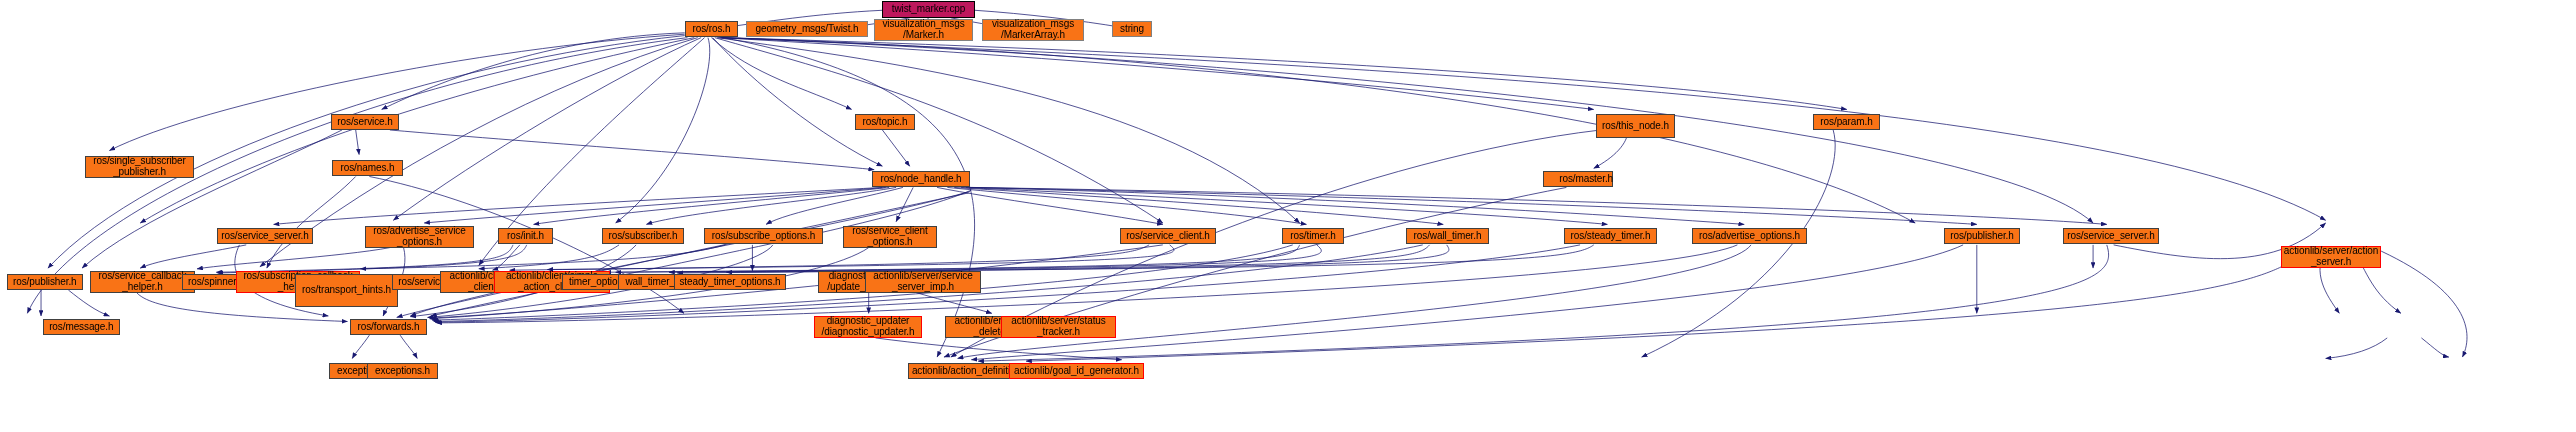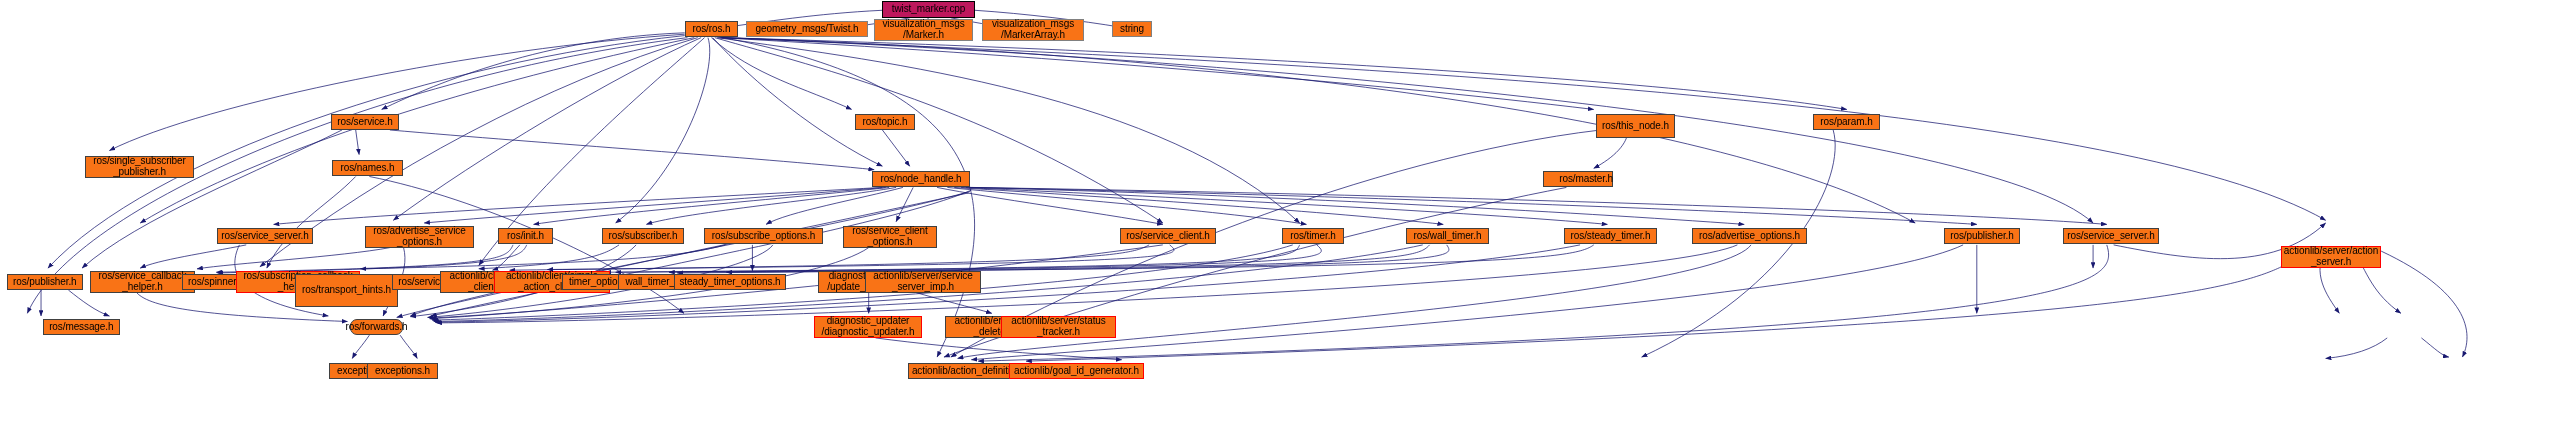--- a/index.html
+++ b/index.html
@@ -236,21 +236,21 @@
       <div class="node redborder" style="left: 494px; top: 271px; width: 116px; height: 22px;">actionlib/client/simple
 _action_client.h</div>
       <div class="node" style="left: 562px; top: 274px; width: 81px; height: 16.4px;">timer_options.h</div>
       <div class="node" style="left: 618px; top: 274px; width: 104px; height: 16.4px;">wall_timer_options.h</div>
       <div class="node" style="left: 674px; top: 274px; width: 112px; height: 16.4px;">steady_timer_options.h</div>
       <div class="node" style="left: 818px; top: 271px; width: 104px; height: 22px;">diagnostic_updater
 /update_functions.h</div>
       <div class="node" style="left: 865px; top: 271px; width: 116px; height: 22px;">actionlib/server/service
 _server_imp.h</div>
       <div class="node" style="left: 6.8px; top: 319px; width: 77px; height: 16.4px; margin-left: 36px;">ros/message.h</div>
-      <div class="node" style="left: 350px; top: 319px; width: 53px; height: 16.4px; border-radius: 7px;">ros/forwards.h</div>
+      <div class="node" style="left: 350px; top: 319px; width: 77px; height: 16.4px;">ros/forwards.h</div>
       <div class="node redborder" style="left: 814px; top: 316px; width: 108px; height: 22px;">diagnostic_updater
 /diagnostic_updater.h</div>
       <div class="node" style="left: 945px; top: 316px; width: 100px; height: 22px;">actionlib/enclosure
 _deleter.h</div>
       <div class="node redborder" style="left: 1001px; top: 316px; width: 115px; height: 22px;">actionlib/server/status
 _tracker.h</div>
       <div class="node" style="left: 329px; top: 363px; width: 71px; height: 16.4px;">exceptions.h</div>
       <div class="node" style="left: 367px; top: 363px; width: 71px; height: 16.4px;">exceptions.h</div>
       <div class="node" style="left: 908px; top: 363px; width: 125px; height: 16.4px;">actionlib/action_definition.h</div>
       <div class="node redborder" style="left: 1009px; top: 363px; width: 135px; height: 16.4px;">actionlib/goal_id_generator.h</div>

